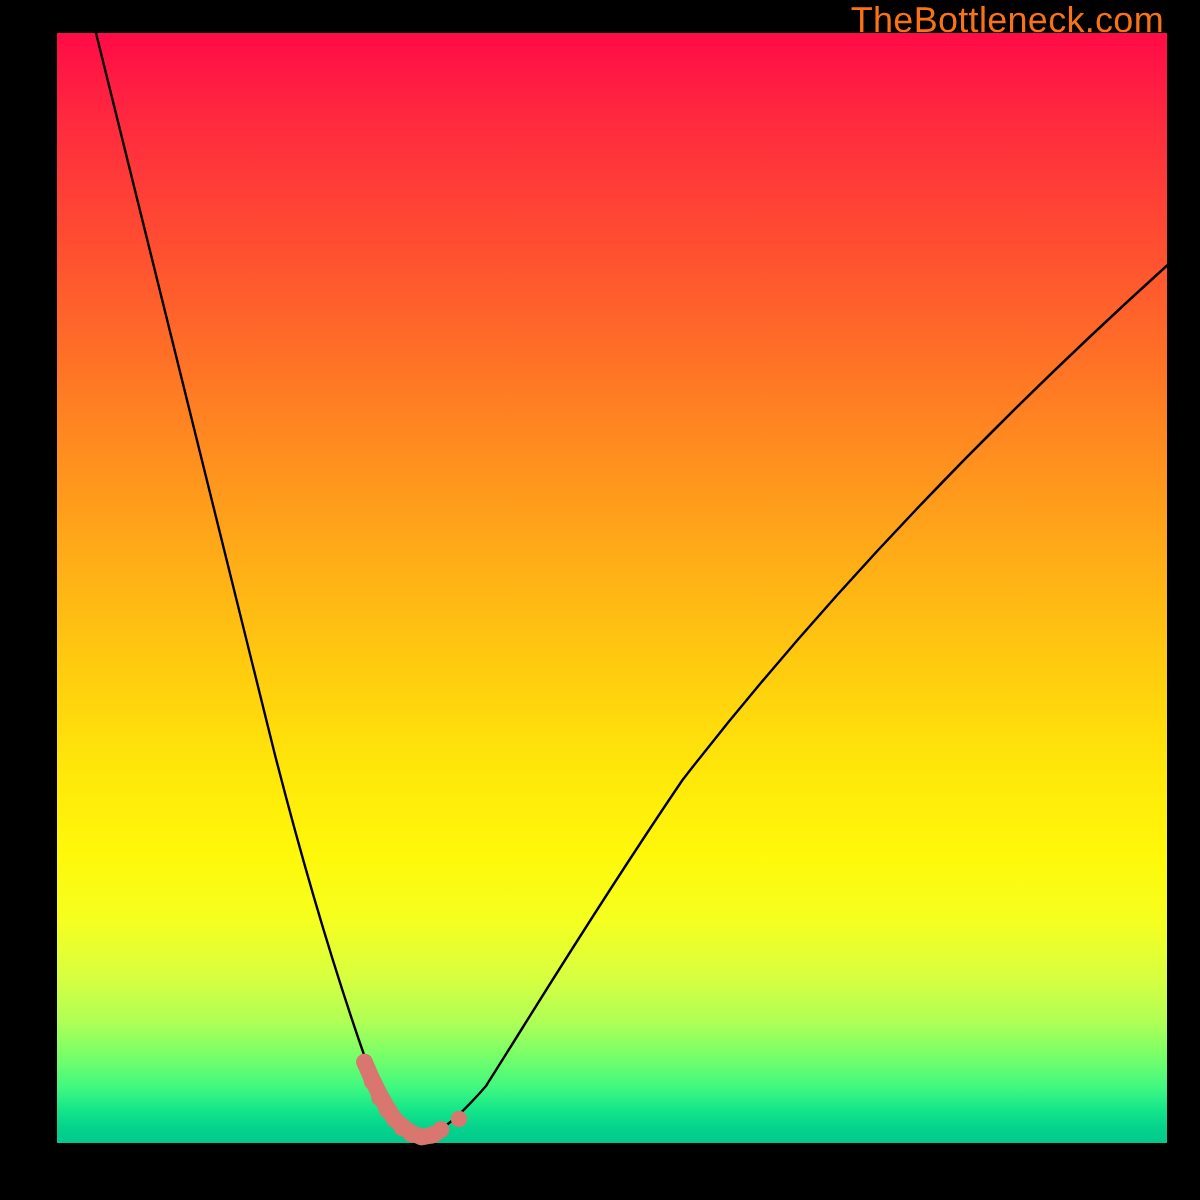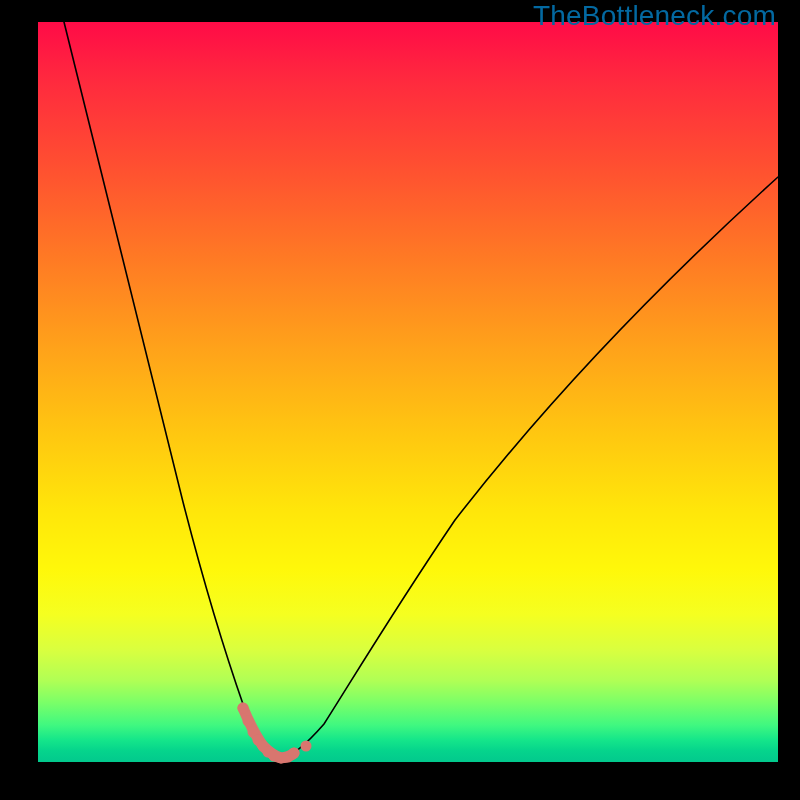--- a/index.html
+++ b/index.html
@@ -33,22 +33,22 @@
       #15e68a 97%,
       #05d48c 98.5%,
       #02c98d 100%
     );
   }
   .watermark {
     position: absolute;
     top: 0px;
     right: 24px;
     font-family: Arial, Helvetica, sans-serif;
-    font-size: 28px;
-    color: #0369a1;
+    font-size: 24px;
+    color: #f97316;
     font-weight: 400;
     letter-spacing: 0.2px;
   }
   svg.curves {
     position: absolute;
     left: 38px;
     top: 22px;
     width: 740px;
     height: 740px;
     overflow: visible;

